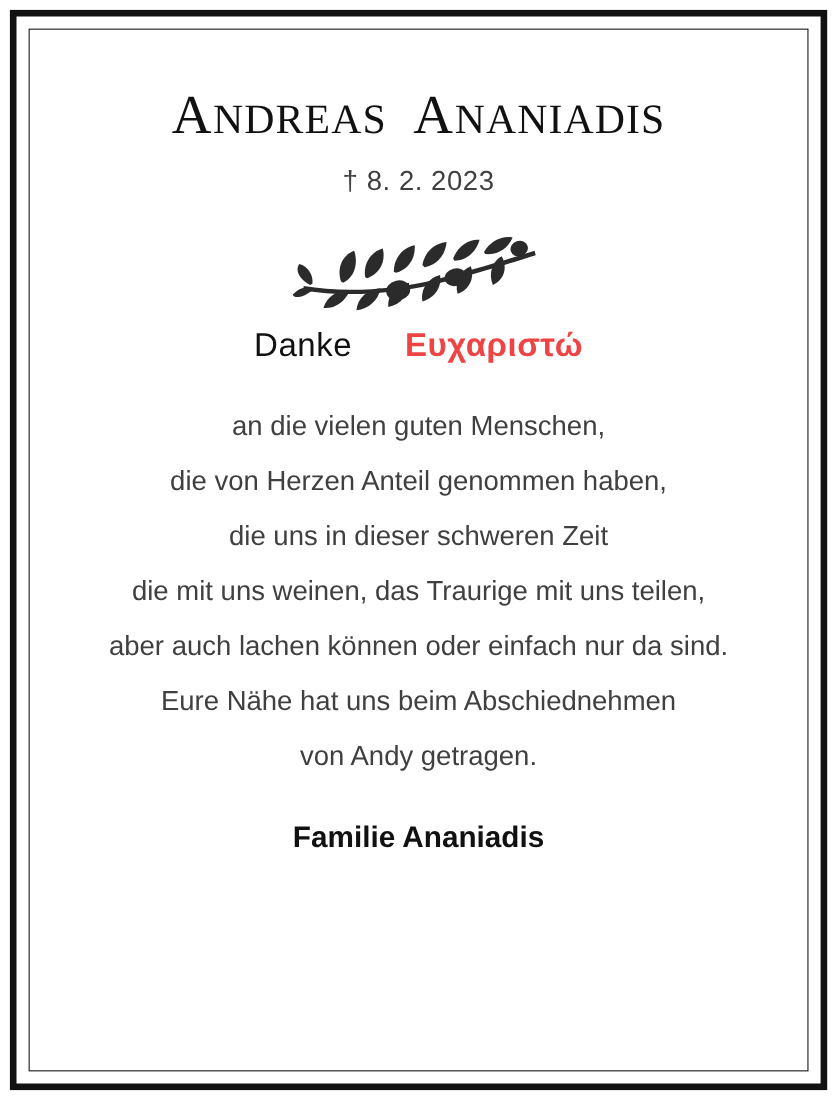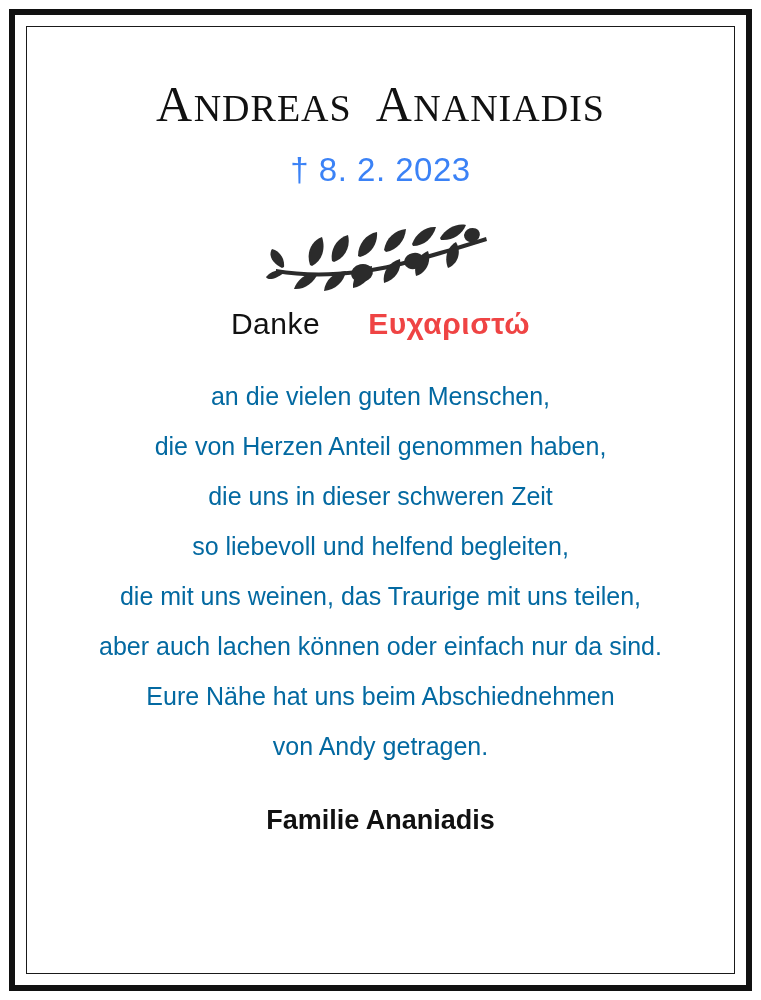--- a/index.html
+++ b/index.html
@@ -73,22 +73,22 @@
   .deceased-name .cap {
     font-size: 50px;
   }
   .deceased-name .rest {
     font-size: 38px;
     letter-spacing: 1px;
   }
 
   .death-date {
     margin-top: 22px;
-    font-size: 33px;
-    color: #3b82f6;
+    font-size: 25px;
+    color: #404040;
     letter-spacing: 0.5px;
   }
 
   .olive-branch {
     margin-top: 22px;
     width: 230px;
     height: 82px;
   }
 
   .thanks-row {
@@ -110,21 +110,21 @@
   }
 
   .body-lines {
     margin-top: 30px;
     width: 100%;
     text-align: center;
   }
   .body-lines .line {
     font-size: 25px;
     line-height: 50px;
-    color: #0369a1;
+    color: #404040;
     white-space: nowrap;
   }
 
   .family-name {
     margin-top: 34px;
     font-size: 27px;
     font-weight: bold;
     color: #111111;
   }
 
@@ -177,21 +177,20 @@
 
       <div class="thanks-row">
         <span class="thanks-de">Danke</span>
         <span class="thanks-gr">Ευχαριστώ</span>
       </div>
 
       <div class="body-lines">
         <div class="line">an die vielen guten Menschen,</div>
         <div class="line">die von Herzen Anteil genommen haben,</div>
         <div class="line">die uns in dieser schweren Zeit</div>
-        <div class="line">so liebevoll und helfend begleiten,</div>
         <div class="line">die mit uns weinen, das Traurige mit uns teilen,</div>
         <div class="line">aber auch lachen können oder einfach nur da sind.</div>
         <div class="line">Eure Nähe hat uns beim Abschiednehmen</div>
         <div class="line">von Andy getragen.</div>
       </div>
 
       <div class="family-name">Familie Ananiadis</div>
 
 
     </div>

